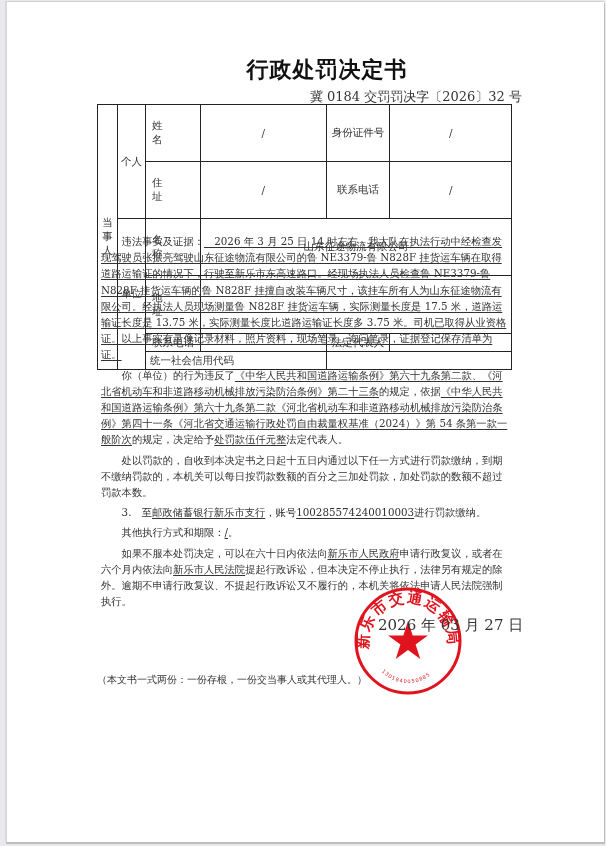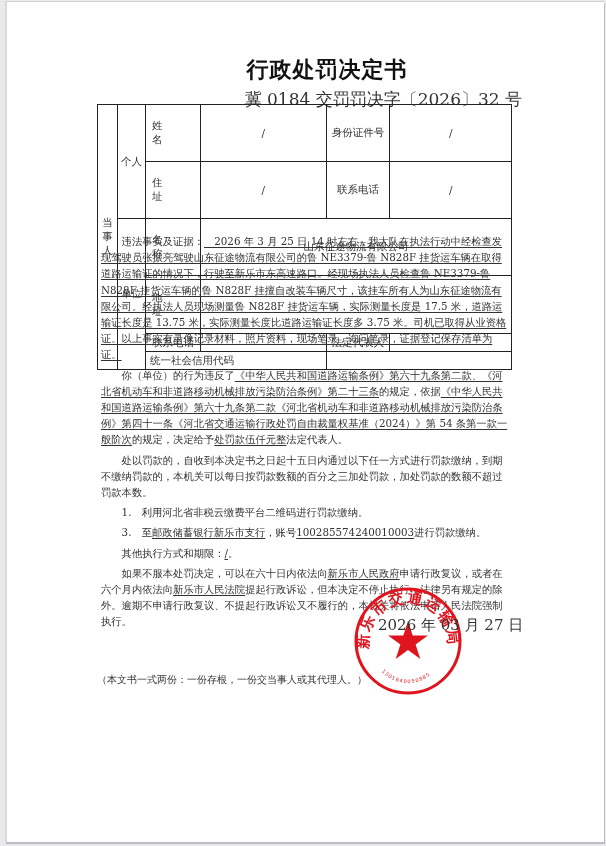--- a/index.html
+++ b/index.html
@@ -2,21 +2,21 @@
 <html><head>
 <meta charset="utf-8">
 <style>
   html, body { margin:0; padding:0; }
   body { width:606px; height:846px; background:#e9e9ec; position:relative; overflow:hidden;
          font-family:"DejaVu Serif","Liberation Serif",serif; color:#222; }
   .page { position:absolute; left:5px; top:1px; width:597px; height:840px; background:#fff;
           border-left:2px solid #d8d8de; border-top:1px solid #cfcfd4; box-shadow:1px 2px 0 #bdbdc2; }
   .title { position:absolute; left:0; width:606px; top:55px; text-align:center; font-size:22px;
            font-weight:bold; letter-spacing:1px; font-family:"DejaVu Sans","Liberation Sans",sans-serif; color:#111;padding-left:24px; }
-  .docno { position:absolute; right:84px; top:88px; font-size:17px; color:#333; }
+  .docno { position:absolute; right:84px; top:88px; font-size:13px; color:#333; }
   table.party { position:absolute; left:97px; top:104px; width:415px; border-collapse:collapse; font-size:10.5px; }
   table.party td { border:1px solid #222; padding:0 4px; height:17px; color:#333; }
   table.party td.c { text-align:center; }
   table.party td.lbl { text-align:justify; text-align-last:justify; padding:14px 6px; }
   .body { position:absolute; left:97px; width:418px; font-size:10.3px; line-height:16.2px; color:#333; }
   .u { text-decoration:underline; text-underline-offset:2px; }
   .p { text-indent:2em; margin:4px; }
   .stamp { position:absolute; left:352px; top:585px; width:112px; height:112px; }
   .date { position:absolute; left:378px; top:616px; font-size:15px; color:#333; }
   .footnote { position:absolute; left:97px; top:673px; font-size:10px; color:#333; }
@@ -75,21 +75,20 @@
 </tbody>
   </table>
 
 <div class="body" style="top:229px;">
   <p class="p"><span>违法事实及证据：</span><span class="u">　2026 年 3 月 25 日 14 时左右，我大队在执法行动中经检查发现驾驶员张振亮驾驶山东征途物流有限公司的鲁 NE3379-鲁 N828F 挂货运车辆在取得道路运输证的情况下，行驶至新乐市东高速路口。经现场执法人员检查鲁 NE3379-鲁 N828F 挂货运车辆的鲁 N828F 挂擅自改装车辆尺寸，该挂车所有人为山东征途物流有限公司。经执法人员现场测量鲁 N828F 挂货运车辆，实际测量长度是 17.5 米，道路运输证长度是 13.75 米，实际测量长度比道路运输证长度多 3.75 米。司机已取得从业资格证。以上事实有录像记录材料，照片资料，现场笔录，询问笔录，证据登记保存清单为证。</span></p>
 
   <p class="p"><span>你（单位）的行为违反了</span><span class="u">《中华人民共和国道路运输条例》第六十九条第二款、《河北省机动车和非道路移动机械排放污染防治条例》第二十三条</span><span>的规定，依据</span><span class="u">《中华人民共和国道路运输条例》第六十九条第二款《河北省机动车和非道路移动机械排放污染防治条例》第四十一条《河北省交通运输行政处罚自由裁量权基准（2024）》第 54 条第一款一般阶次</span><span>的规定，决定给予</span><span class="u">处罚款伍仟元整</span><span>法定代表人。</span></p>
 
   <p class="p">处以罚款的，自收到本决定书之日起十五日内通过以下任一方式进行罚款缴纳，到期不缴纳罚款的，本机关可以每日按罚款数额的百分之三加处罚款，加处罚款的数额不超过罚款本数。</p>
 
-  <p class="p">1.　利用河北省非税云缴费平台二维码进行罚款缴纳。</p>
   <p class="p"><span>3.　至</span><span class="u">邮政储蓄银行新乐市支行</span><span>，账号</span><span class="u">100285574240010003</span><span>进行罚款缴纳。</span></p>
 
   <p class="p"><span>其他执行方式和期限：</span><span class="u">/</span><span>。</span></p>
 
   <p class="p"><span>如果不服本处罚决定，可以在六十日内依法向</span><span class="u">新乐市人民政府</span><span>申请行政复议，或者在六个月内依法向</span><span class="u">新乐市人民法院</span><span>提起行政诉讼，但本决定不停止执行，法律另有规定的除外。逾期不申请行政复议、不提起行政诉讼又不履行的，本机关将依法申请人民法院强制执行。</span></p>
 </div>
 
 <svg class="stamp" viewBox="0 0 112 112">
   <defs>
     <path id="arcTop" d="M 18 70 A 40 40 0 1 1 94 70"></path>

